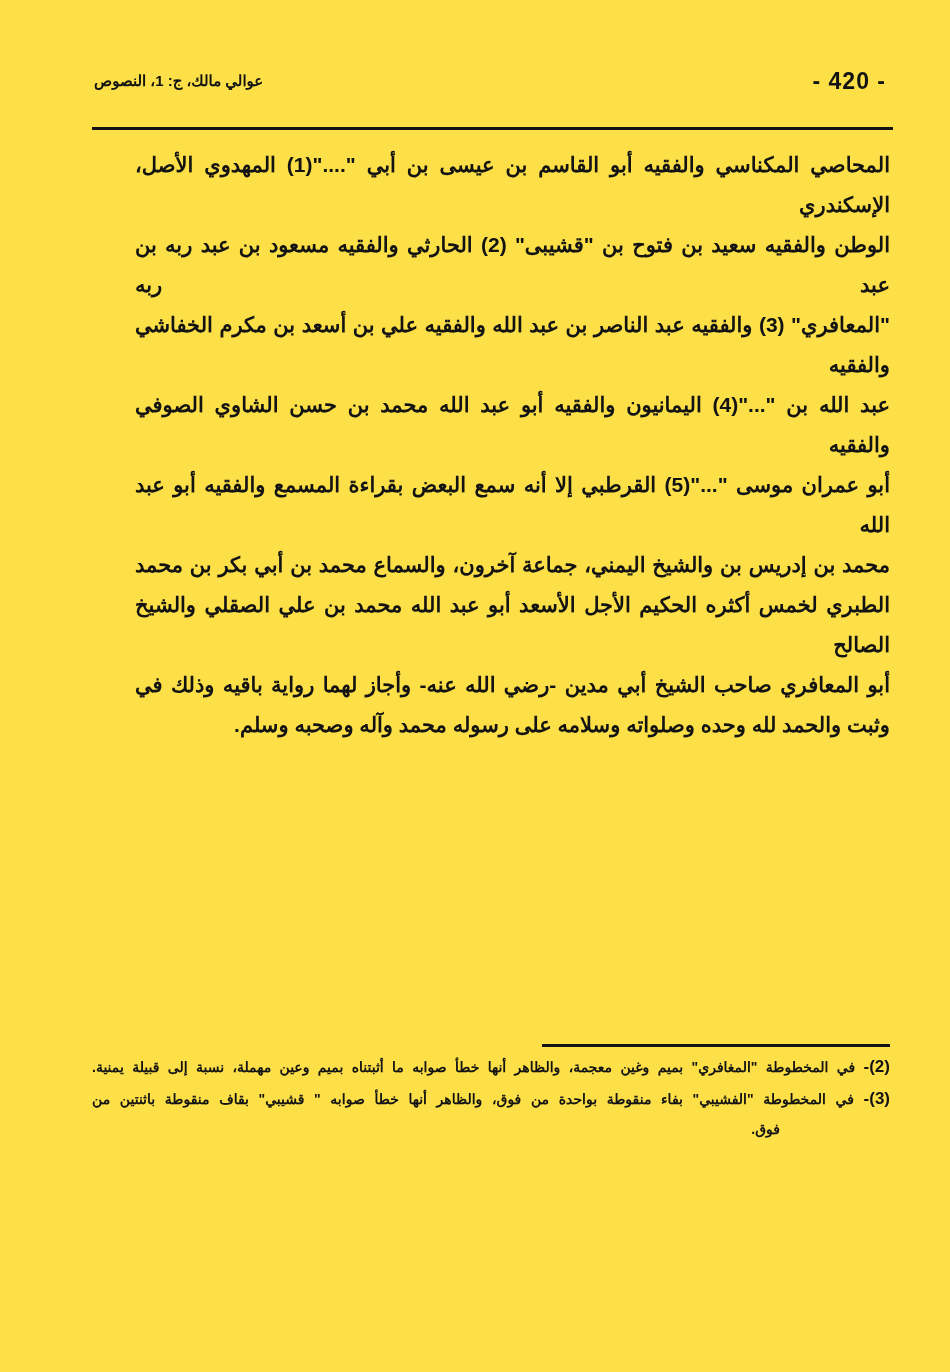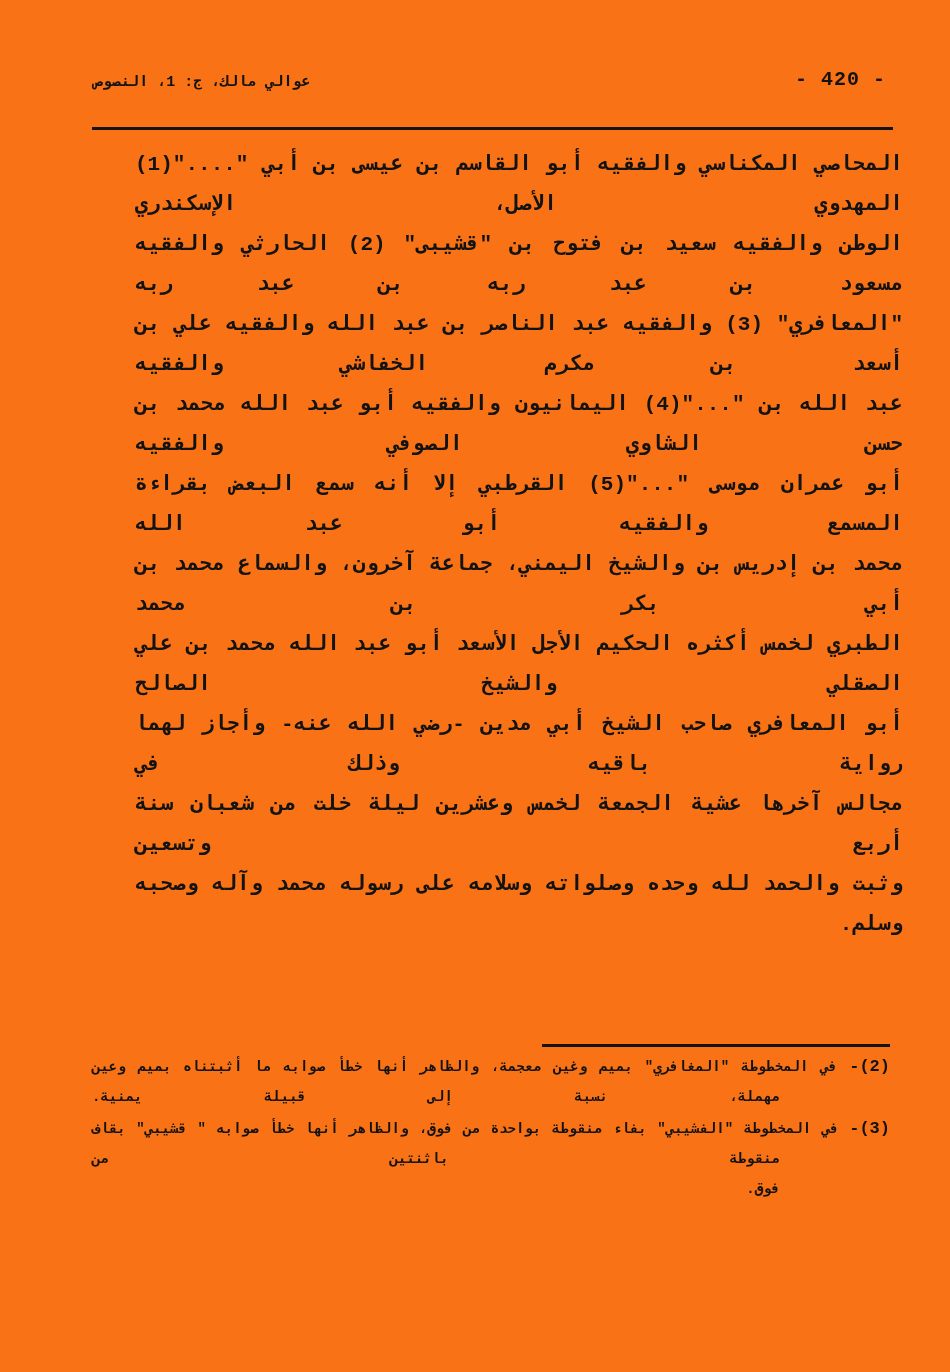--- a/index.html
+++ b/index.html
@@ -4,60 +4,60 @@
 <style>
   html, body {
     margin: 0;
     padding: 0;
     background: #ffffff;
   }
   .page {
     position: relative;
     width: 950px;
     height: 1372px;
-    background: #f97316;
+    background: #fde047;
     color: #131313;
-    font-family: Liberation Mono, monospace;
+    font-family: Liberation Sans, sans-serif;
     direction: rtl;
     overflow: hidden;
   }
   
   .header-title {
     position: absolute;
     top: 72px;
     left: 94px;
     font-size: 15px;
     font-weight: 700;
     direction: rtl;
     white-space: nowrap;
   }
   .page-number {
     position: absolute;
     top: 68px;
     right: 64px;
-    font-size: 20px;
+    font-size: 23px;
     font-weight: 700;
     direction: ltr;
     letter-spacing: 1px;
     white-space: nowrap;
     margin-left: 28px;
   }
   .header-rule {
     position: absolute;
     top: 127px;
     left: 92px;
     right: 57px;
     height: 3px;
     background: #141414;
   }
   
   .body-text {
     position: absolute;
     top: 145px;
-    right: 47px;
+    right: 60px;
     left: 92px;
     margin-left: 43px;
   }
   .body-line {
     font-size: 21px;
     font-weight: 700;
     line-height: 40px;
     text-align: justify;
     text-align-last: justify;
   }
@@ -110,21 +110,20 @@
 
   <div class="body-text">
     <div class="body-line">المحاصي المكناسي والفقيه أبو القاسم بن عيسى بن أبي "...."(1) المهدوي الأصل، الإسكندري</div>
     <div class="body-line">الوطن والفقيه سعيد بن فتوح بن "قشيبى" (2) الحارثي والفقيه مسعود بن عبد ربه بن عبد ربه</div>
     <div class="body-line">"المعافري" (3) والفقيه عبد الناصر بن عبد الله والفقيه علي بن أسعد بن مكرم الخفاشي والفقيه</div>
     <div class="body-line">عبد الله بن "..."(4) اليمانيون والفقيه أبو عبد الله محمد بن حسن الشاوي الصوفي والفقيه</div>
     <div class="body-line">أبو عمران موسى "..."(5) القرطبي إلا أنه سمع البعض بقراءة المسمع والفقيه أبو عبد الله</div>
     <div class="body-line">محمد بن إدريس بن والشيخ اليمني، جماعة آخرون، والسماع محمد بن أبي بكر بن محمد</div>
     <div class="body-line">الطبري لخمس أكثره الحكيم الأجل الأسعد أبو عبد الله محمد بن علي الصقلي والشيخ الصالح</div>
     <div class="body-line">أبو المعافري صاحب الشيخ أبي مدين -رضي الله عنه- وأجاز لهما رواية باقيه وذلك في</div>
-    <div class="body-line">مجالس آخرها عشية الجمعة لخمس وعشرين ليلة خلت من شعبان سنة أربع وتسعين</div>
     <div class="body-line last">وثبت والحمد لله وحده وصلواته وسلامه على رسوله محمد وآله وصحبه وسلم.</div>
   </div>
 
   <div class="footnotes">
     <div class="footnote-sep"></div>
 
 
     <div class="footnote fn-justify">
       <span class="fn-marker">(2)-</span>
       <span class="fn-text">في المخطوطة "المغافري" بميم وغين معجمة، والظاهر أنها خطأ صوابه ما أثبتناه بميم وعين مهملة، نسبة إلى قبيلة يمنية.</span>

